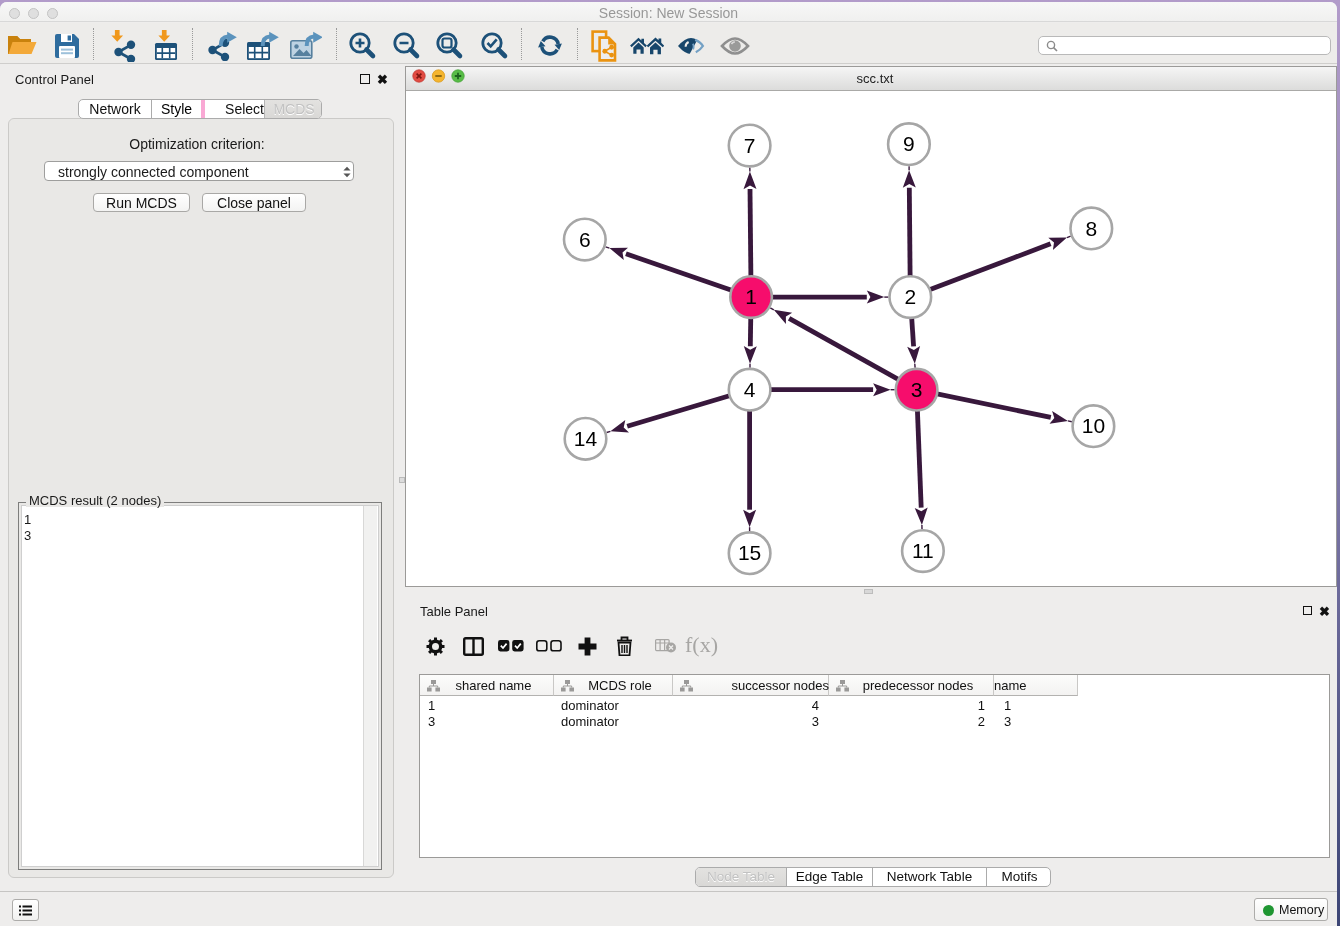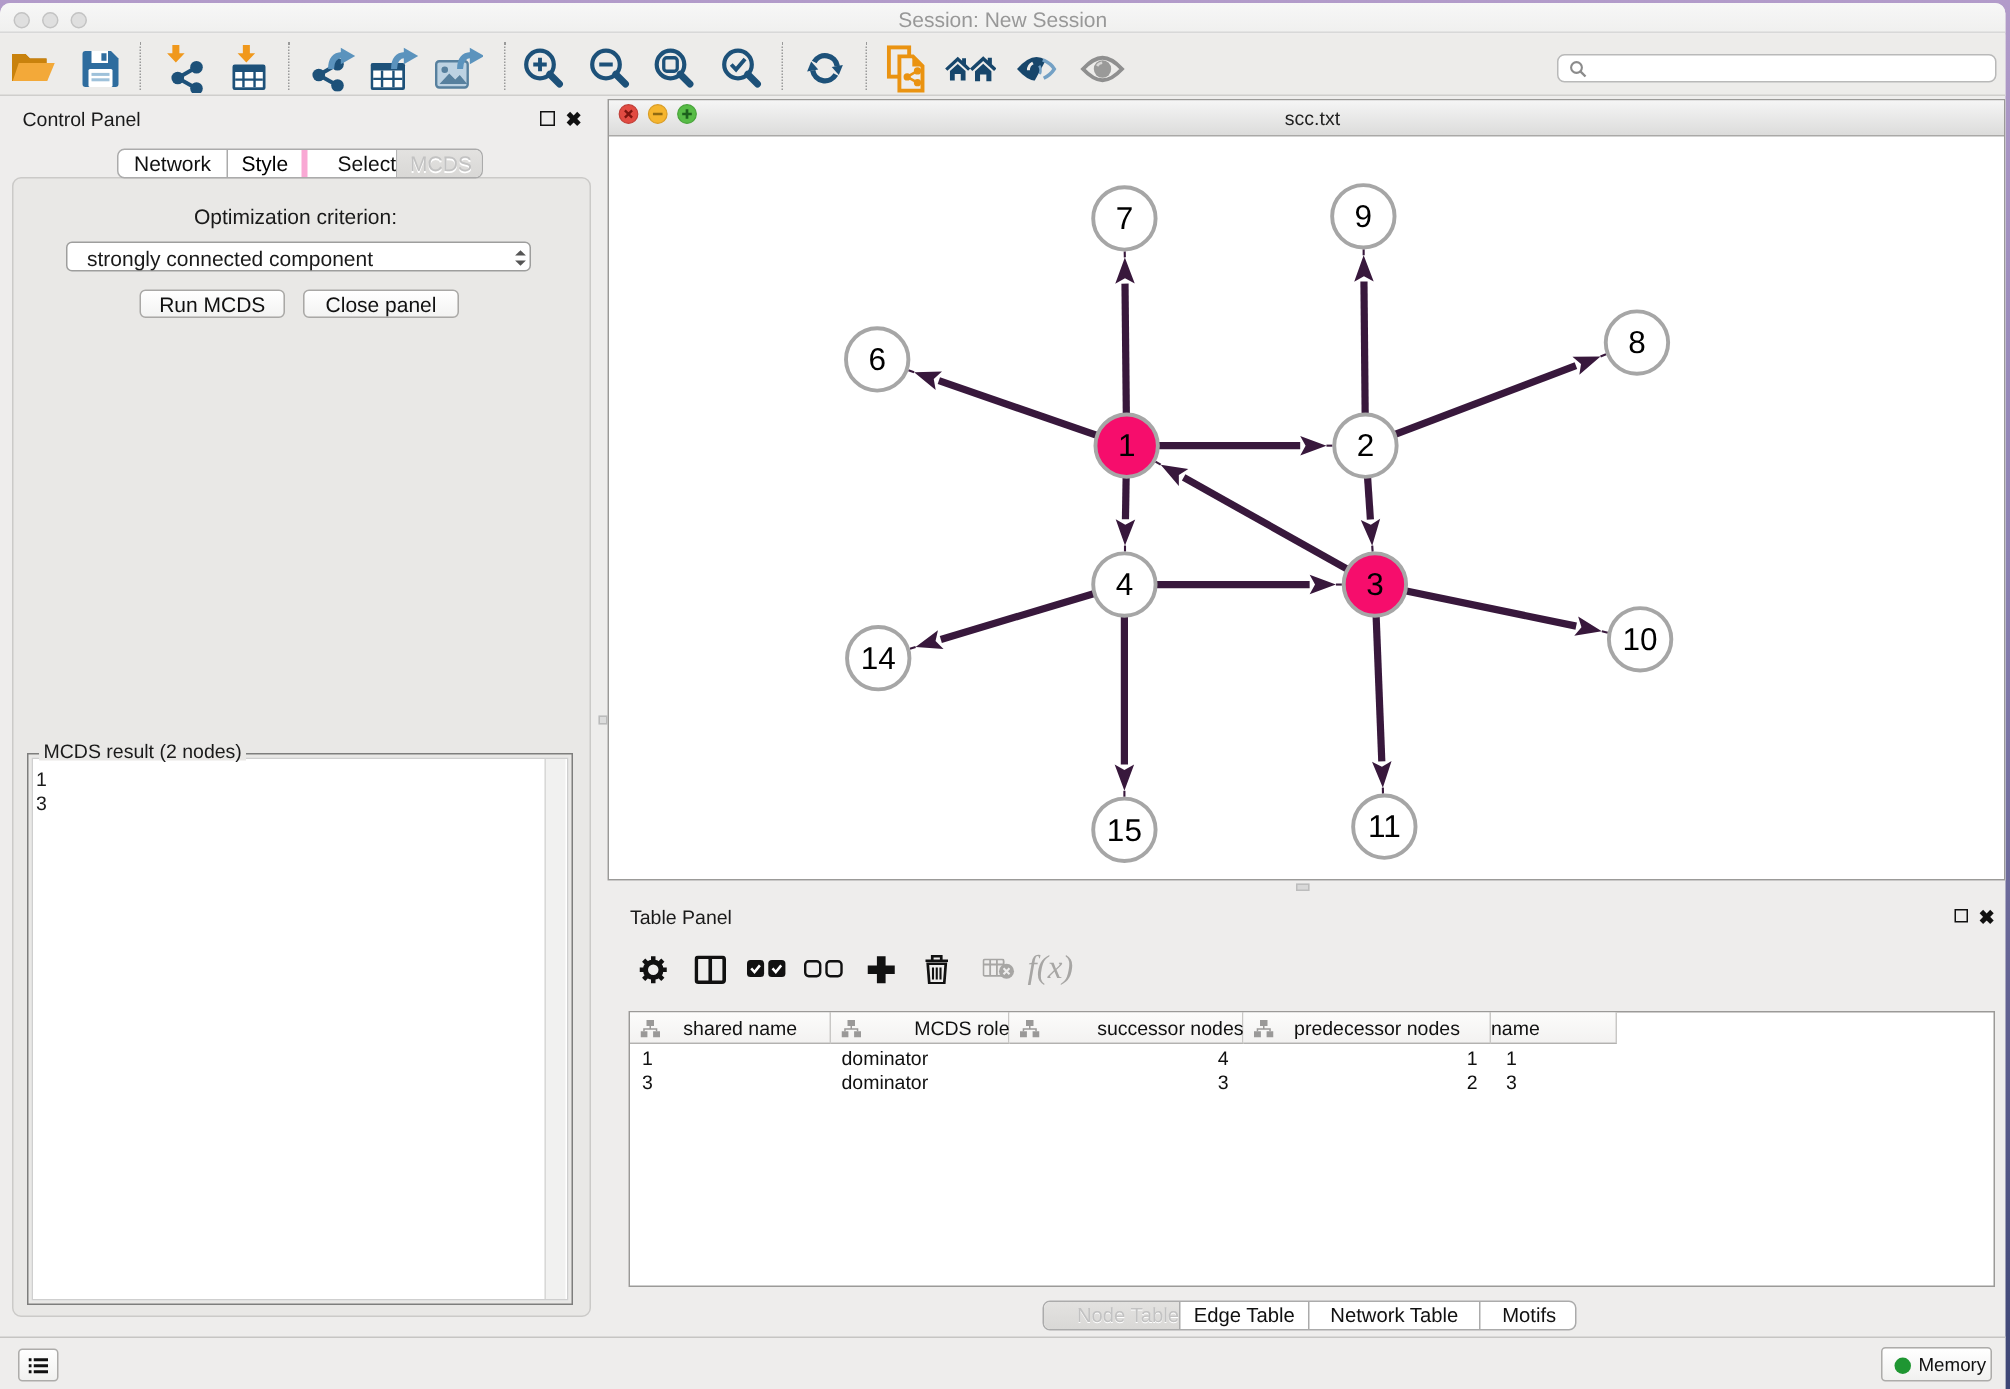--- a/index.html
+++ b/index.html
@@ -361,21 +361,21 @@
         <path d="M5.5 4 v-2.5 h6 v2.5" fill="none" stroke="#111" stroke-width="1.8"></path>
         <path d="M2.5 6.5 h12 l-1 13 h-10 z" fill="none" stroke="#111" stroke-width="1.8"></path>
         <path d="M6 9 v8 M8.5 9 v8 M11 9 v8" stroke="#111" stroke-width="1.4"></path>
       </svg>
   <svg class="abs" width="22" height="14" style="left:250px;top:41px" viewBox="0 0 22 14">
         <rect x="0.6" y="0.6" width="13.5" height="11" rx="1" fill="none" stroke="#a7a6a4" stroke-width="1.2"></rect>
         <path d="M0.6 4 h13.5 M5.1 1 v10 M9.6 1 v10" stroke="#a7a6a4" stroke-width="1.2"></path>
         <circle cx="16" cy="8.5" r="5" fill="#a7a6a4"></circle>
         <path d="M14 6.5 l4 4 M18 6.5 l-4 4" stroke="#eeedec" stroke-width="1.4"></path>
       </svg>
-  <div class="abs" style="left:280px;top:34px;font-size:22px;font-style:italic;color:#a7a6a4;font-family:'Liberation Serif',serif">f(x)</div>
+  <div class="abs" style="left:280px;top:34px;font-size:22px;color:#a7a6a4;font-family:'Liberation Serif',serif">f(x)</div>
 
   <div class="abs" style="left:14px;top:76px;width:911px;height:184px;background:#fff;border:1px solid #9b9a98">
     <div class="abs" style="left:0px;top:0;width:134px;height:21px;background:linear-gradient(#fcfcfb,#f3f2f1);border-right:1px solid #c9c8c6;border-bottom:1px solid #b3b2b0">
       <svg class="abs" width="13" height="12" style="left:7px;top:5px" viewBox="0 0 13 12">
             <g fill="#9a9998">
               <rect x="4" y="0" width="5" height="4"></rect>
               <rect x="0" y="7.5" width="4.6" height="4"></rect>
               <rect x="8.4" y="7.5" width="4.6" height="4"></rect>
             </g>
             <path d="M6.5 4 v2 M2.3 7.5 v-1.5 h8.4 v1.5" stroke="#9a9998" fill="none"></path>
@@ -384,21 +384,21 @@
     </div>
 <div class="abs" style="left:134px;top:0;width:119px;height:21px;background:linear-gradient(#fcfcfb,#f3f2f1);border-right:1px solid #c9c8c6;border-bottom:1px solid #b3b2b0">
       <svg class="abs" width="13" height="12" style="left:7px;top:5px" viewBox="0 0 13 12">
             <g fill="#9a9998">
               <rect x="4" y="0" width="5" height="4"></rect>
               <rect x="0" y="7.5" width="4.6" height="4"></rect>
               <rect x="8.4" y="7.5" width="4.6" height="4"></rect>
             </g>
             <path d="M6.5 4 v2 M2.3 7.5 v-1.5 h8.4 v1.5" stroke="#9a9998" fill="none"></path>
           </svg>
-      <div class="abs" style="left:13px;top:2.5px;width:106px;text-align:right;font-size:13px;color:#111">MCDS role</div>
+      <div class="abs" style="left:13px;top:2.5px;width:106px;text-align:center;font-size:13px;color:#111">MCDS role</div>
     </div>
 <div class="abs" style="left:253px;top:0;width:156px;height:21px;background:linear-gradient(#fcfcfb,#f3f2f1);border-right:1px solid #c9c8c6;border-bottom:1px solid #b3b2b0">
       <svg class="abs" width="13" height="12" style="left:7px;top:5px" viewBox="0 0 13 12">
             <g fill="#9a9998">
               <rect x="4" y="0" width="5" height="4"></rect>
               <rect x="0" y="7.5" width="4.6" height="4"></rect>
               <rect x="8.4" y="7.5" width="4.6" height="4"></rect>
             </g>
             <path d="M6.5 4 v2 M2.3 7.5 v-1.5 h8.4 v1.5" stroke="#9a9998" fill="none"></path>
           </svg>
@@ -429,21 +429,21 @@
     <div class="abs" style="left:0;top:39px;width:916px;height:15px;font-size:13px;color:#111">
       <span class="abs" style="left:8px">3</span>
           <span class="abs" style="left:141px">dominator</span>
           <span class="abs" style="left:330px;width:69px;text-align:right">3</span>
           <span class="abs" style="left:500px;width:65px;text-align:right">2</span>
           <span class="abs" style="left:584px">3</span>
     </div>
   </div>
 
   <div class="abs" style="left:290px;top:269px;width:356px;height:20px;border:1px solid #ababab;border-radius:5px;background:#fff;overflow:hidden">
-    <div class="abs" style="left:0;top:0;width:90px;height:20px;background:linear-gradient(#e3e2e0,#d8d7d5);text-align:right;font-size:13.5px;color:#c2c2c2;line-height:18px;text-shadow:0 1px 0 #fff">Node Table</div>
+    <div class="abs" style="left:0;top:0;width:90px;height:20px;background:linear-gradient(#e3e2e0,#d8d7d5);text-align:center;font-size:13.5px;color:#c2c2c2;line-height:18px;text-shadow:0 1px 0 #fff">Node Table</div>
     <div class="abs" style="left:90px;top:0;width:87px;height:20px;border-right:1px solid #ababab;border-left:1px solid #ababab;text-align:center;font-size:13.5px;color:#111;line-height:18px">Edge Table</div>
     <div class="abs" style="left:177px;top:0;width:114px;height:20px;border-right:1px solid #ababab;text-align:center;font-size:13.5px;color:#111;line-height:18px">Network Table</div>
     <div class="abs" style="left:291px;top:0;width:65px;height:20px;text-align:center;font-size:13.5px;color:#111;line-height:18px">Motifs</div>
   </div>
 </div>
 
 <div class="abs" style="left:0;top:889px;width:1337px;height:35px;background:#eeedec;border-top:1px solid #c6c5c3">
   <div class="abs" style="left:12px;top:7px;width:27px;height:22px;background:linear-gradient(#fff,#f1f1f0);border:1px solid #adacaa;border-radius:3px">
     <svg width="13" height="11" style="position:absolute;left:6px;top:5px" viewBox="0 0 13 11">
           <g fill="#111">

